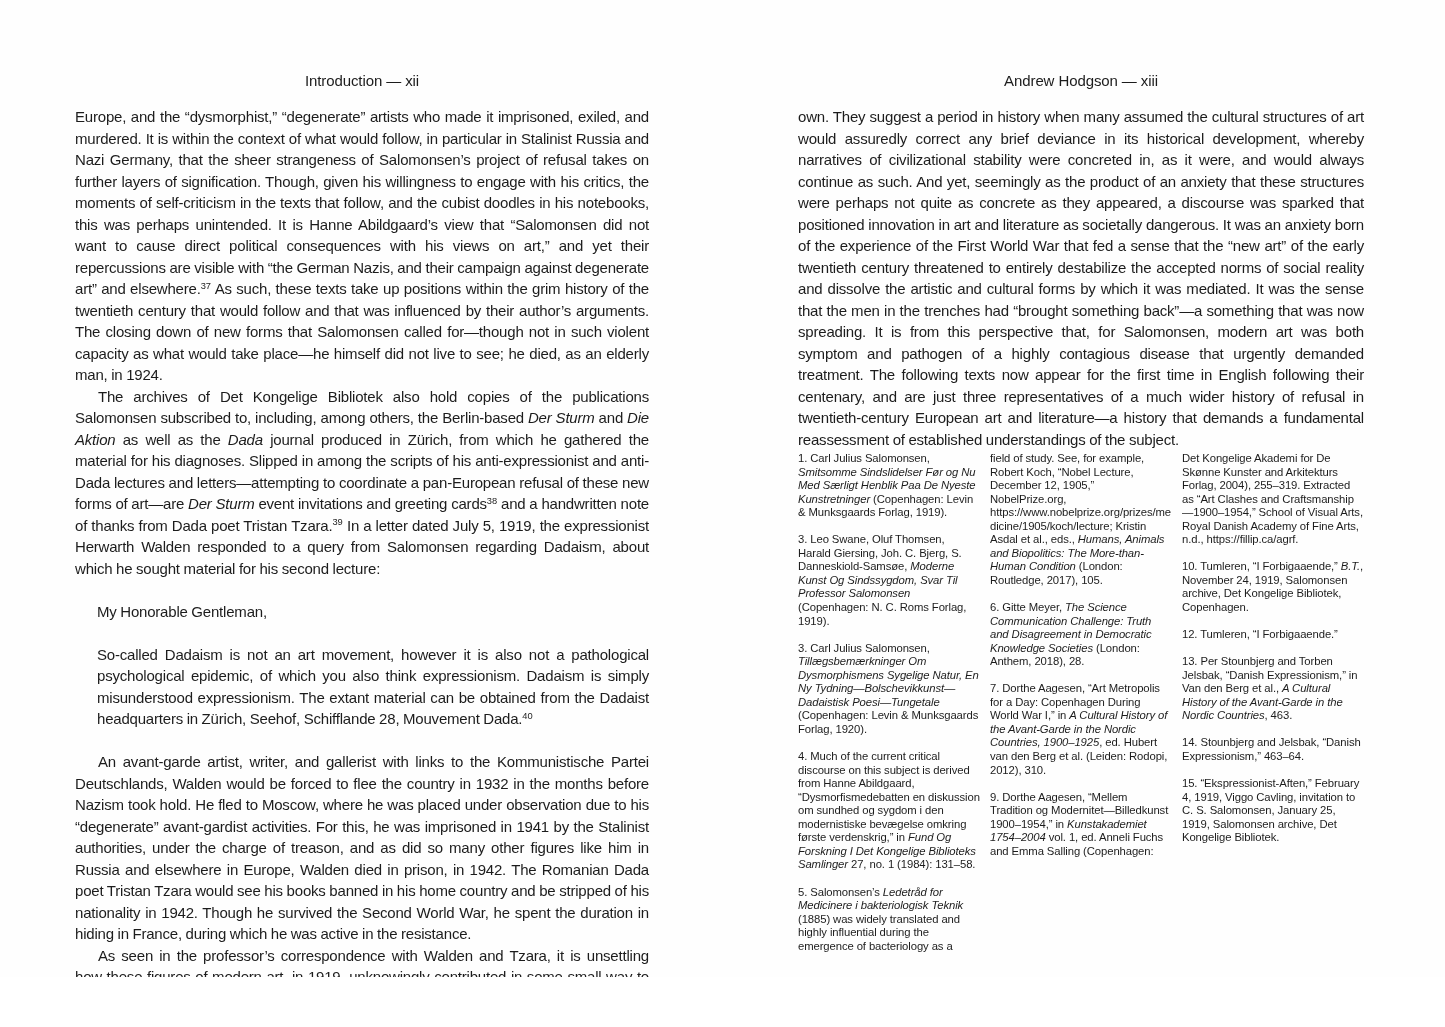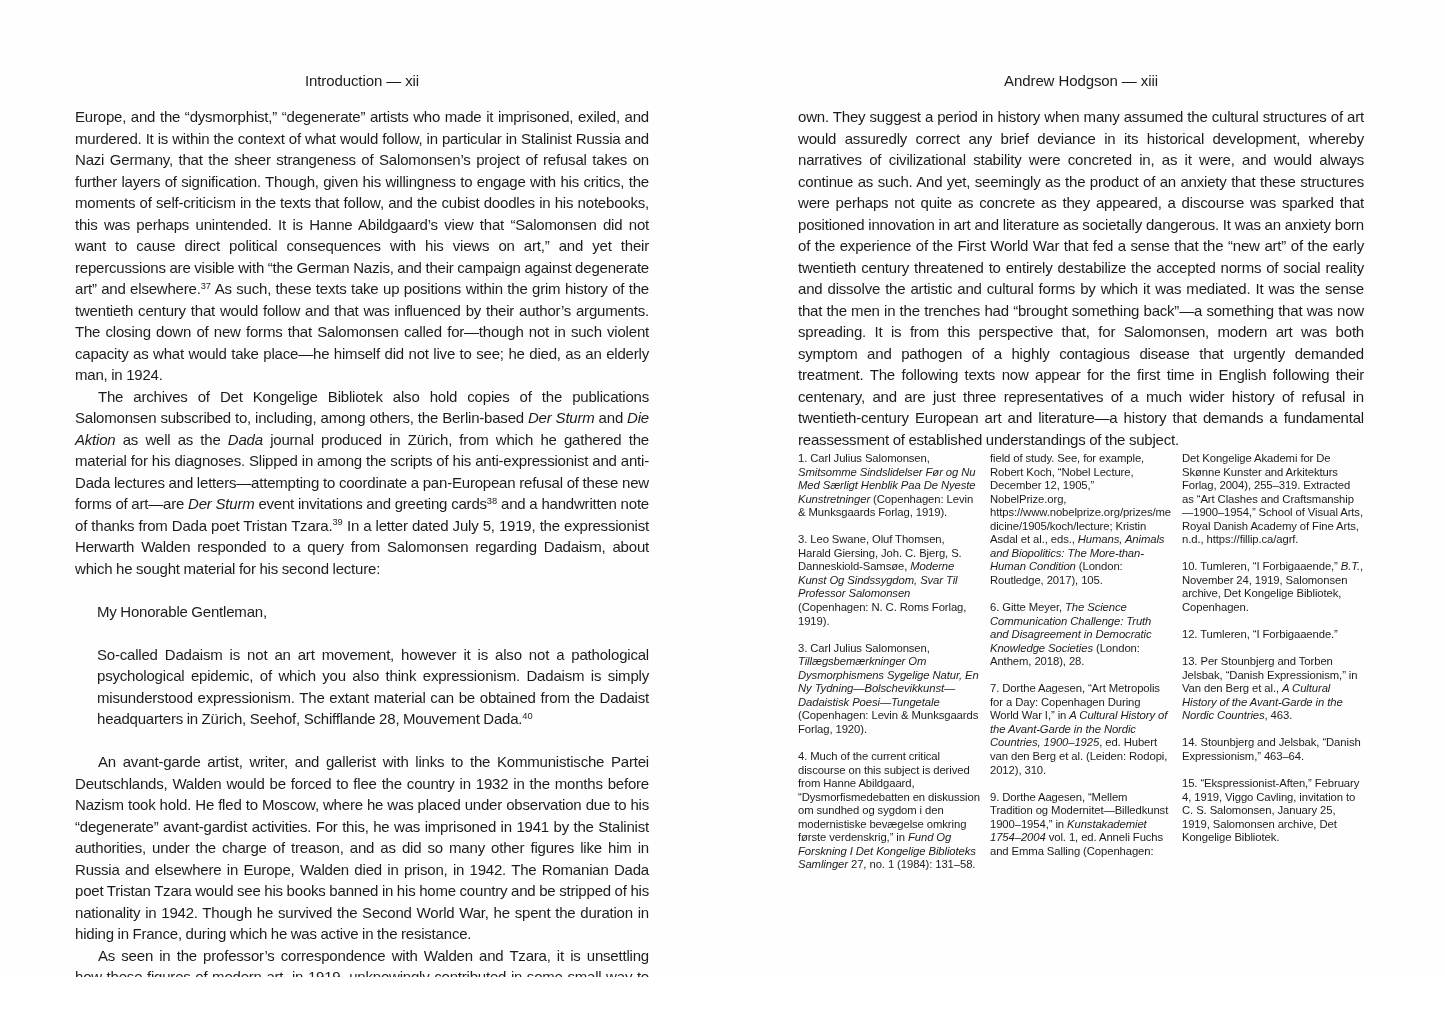--- a/index.html
+++ b/index.html
@@ -72,20 +72,21 @@
   <div class="body-col body-right">
       <p class="para"><span>own. They suggest a period in history when many assumed the cultural structures of art would assuredly correct any brief deviance in its historical development, whereby narratives of civilizational stability were concreted in, as it were, and would always continue as such. And yet, seemingly as the product of an anxiety that these structures were perhaps not quite as concrete as they appeared, a discourse was sparked that positioned innovation in art and literature as societally dangerous. It was an anxiety born of the experience of the First World War that fed a sense that the “new art” of the early twentieth century threatened to entirely destabilize the accepted norms of social reality and dissolve the artistic and cultural forms by which it was mediated. It was the sense that the men in the trenches had “brought something back”—a something that was now spreading. It is from this perspective that, for Salomonsen, modern art was both symptom and pathogen of a highly contagious disease that urgently demanded treatment. The following texts now appear for the first time in English following their centenary, and are just three representatives of a much wider history of refusal in twentieth-century European art and literature—a history that demands a fundamental reassessment of established understandings of the subject.</span></p>
     </div>
 
   <div class="footnotes">
     <div class="fncol">
         <div class="note"><span>1. Carl Julius Salomonsen, </span><i>Smitsomme Sindslidelser Før og Nu Med Særligt Henblik Paa De Nyeste Kunstretninger</i><span> (Copenhagen: Levin &amp; Munksgaards Forlag, 1919).</span></div>
         <div class="note"><span>3. Leo Swane, Oluf Thomsen, Harald Giersing, Joh. C. Bjerg, S. Danneskiold-Samsøe, </span><i>Moderne Kunst Og Sindssygdom, Svar Til Professor Salomonsen</i><span> (Copenhagen: N. C. Roms Forlag, 1919).</span></div>
         <div class="note"><span>3. Carl Julius Salomonsen, </span><i>Tillægsbemærkninger Om Dysmorphismens Sygelige Natur, En Ny Tydning—Bolschevikkunst—Dadaistisk Poesi—Tungetale</i><span> (Copenhagen: Levin &amp; Munksgaards Forlag, 1920).</span></div>
         <div class="note"><span>4. Much of the current critical discourse on this subject is derived from Hanne Abildgaard, “Dysmorfismedebatten en diskussion om sundhed og sygdom i den modernistiske bevægelse omkring første verdenskrig,” in </span><i>Fund Og Forskning I Det Kongelige Biblioteks Samlinger</i><span> 27, no. 1 (1984): 131–58.</span></div>
+        <div class="note"><span>5. Salomonsen’s </span><i>Ledetråd for Medicinere i bakteriologisk Teknik</i><span> (1885) was widely translated and highly influential during the emergence of bacteriology as a</span></div>
       </div>
     <div class="fncol">
         <div class="note"><span>field of study. See, for example, Robert Koch, “Nobel Lecture, December 12, 1905,” NobelPrize.org, https://www.nobelprize.org/prizes/medicine/1905/koch/lecture; Kristin Asdal et al., eds., </span><i>Humans, Animals and Biopolitics: The More-than-Human Condition</i><span> (London: Routledge, 2017), 105.</span></div>
         <div class="note"><span>6. Gitte Meyer, </span><i>The Science Communication Challenge: Truth and Disagreement in Democratic Knowledge Societies</i><span> (London: Anthem, 2018), 28.</span></div>
         <div class="note"><span>7. Dorthe Aagesen, “Art Metropolis for a Day: Copenhagen During World War I,” in </span><i>A Cultural History of the Avant-Garde in the Nordic Countries, 1900–1925</i><span>, ed. Hubert van den Berg et al. (Leiden: Rodopi, 2012), 310.</span></div>
         <div class="note"><span>9. Dorthe Aagesen, “Mellem Tradition og Modernitet—Billedkunst 1900–1954,” in </span><i>Kunstakademiet 1754–2004</i><span> vol. 1, ed. Anneli Fuchs and Emma Salling (Copenhagen:</span></div>
       </div>
     <div class="fncol">
         <div class="note"><span>Det Kongelige Akademi for De Skønne Kunster and Arkitekturs Forlag, 2004), 255–319. Extracted as “Art Clashes and Craftsmanship—1900–1954,” School of Visual Arts, Royal Danish Academy of Fine Arts, n.d., https://fillip.ca/agrf.</span></div>
         <div class="note"><span>10. Tumleren, “I Forbigaaende,” </span><i>B.T.</i><span>, November 24, 1919, Salomonsen archive, Det Kongelige Bibliotek, Copenhagen.</span></div>

